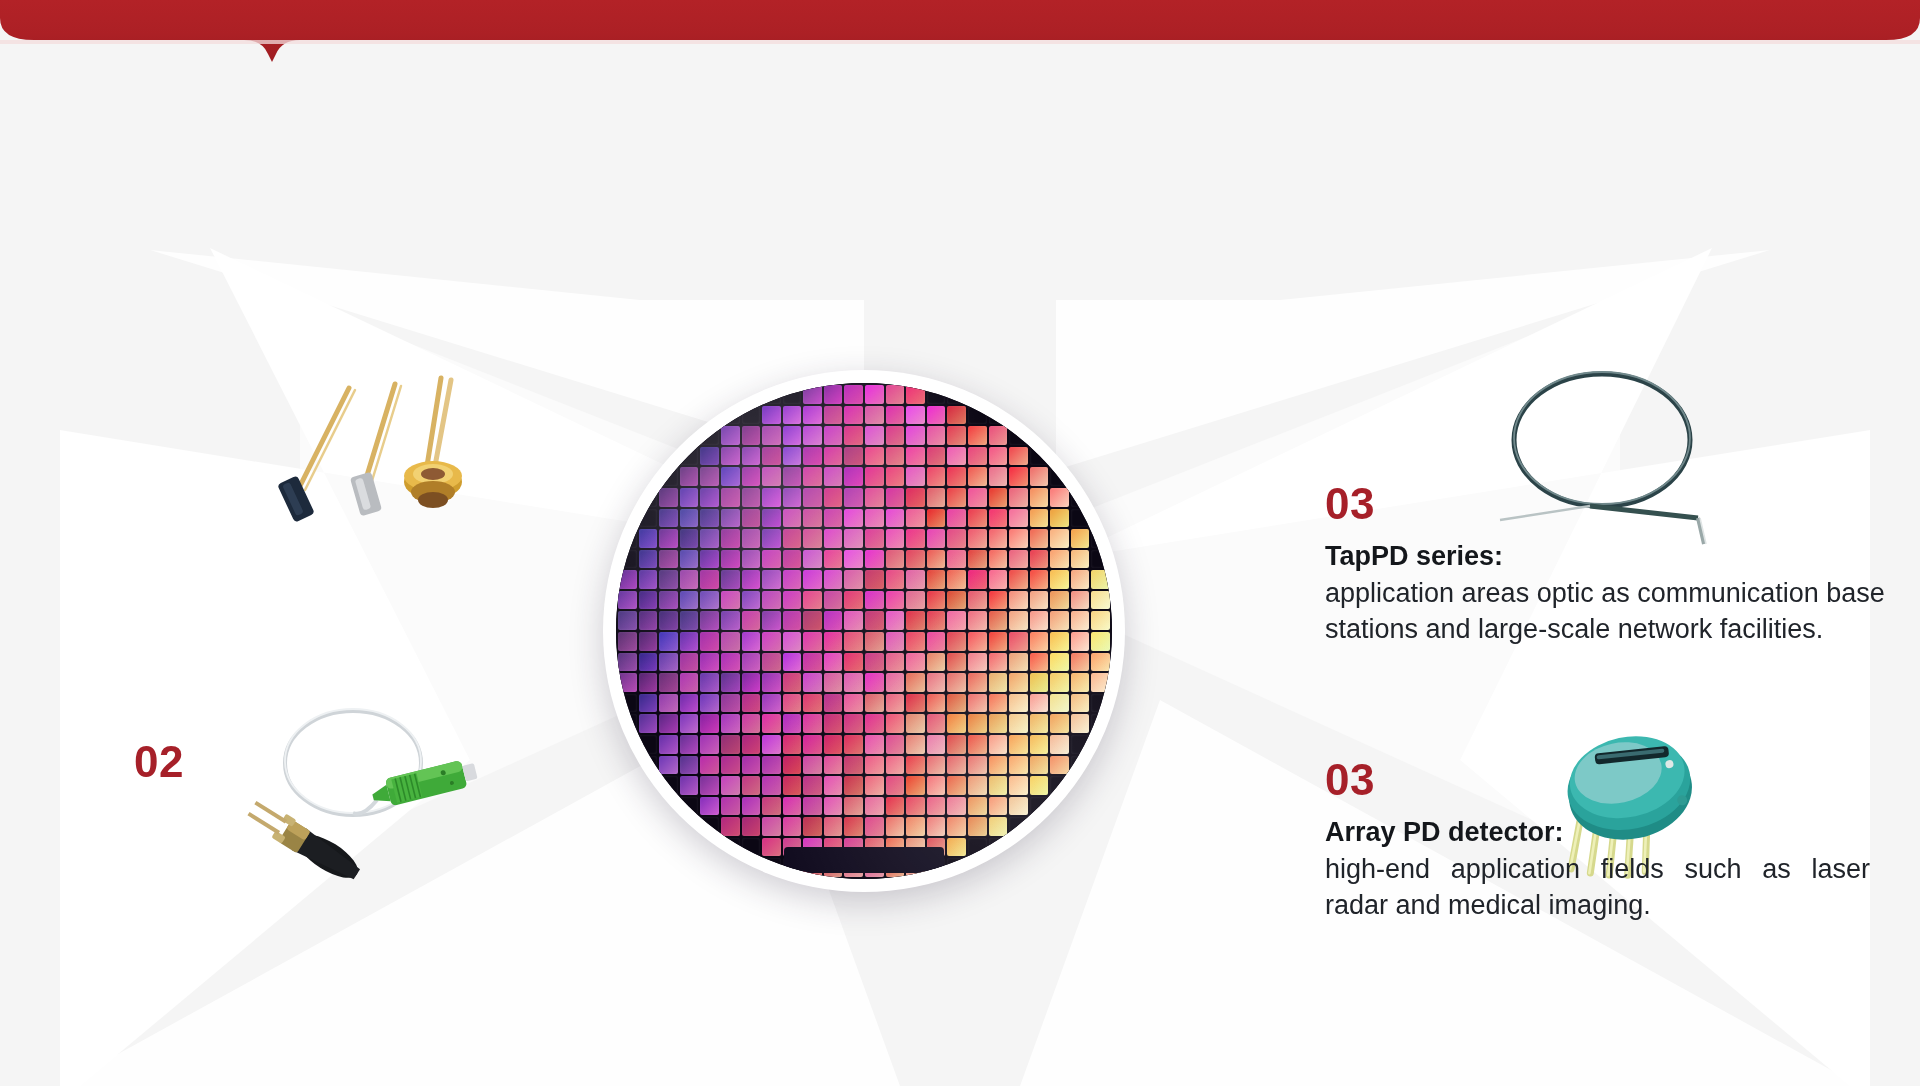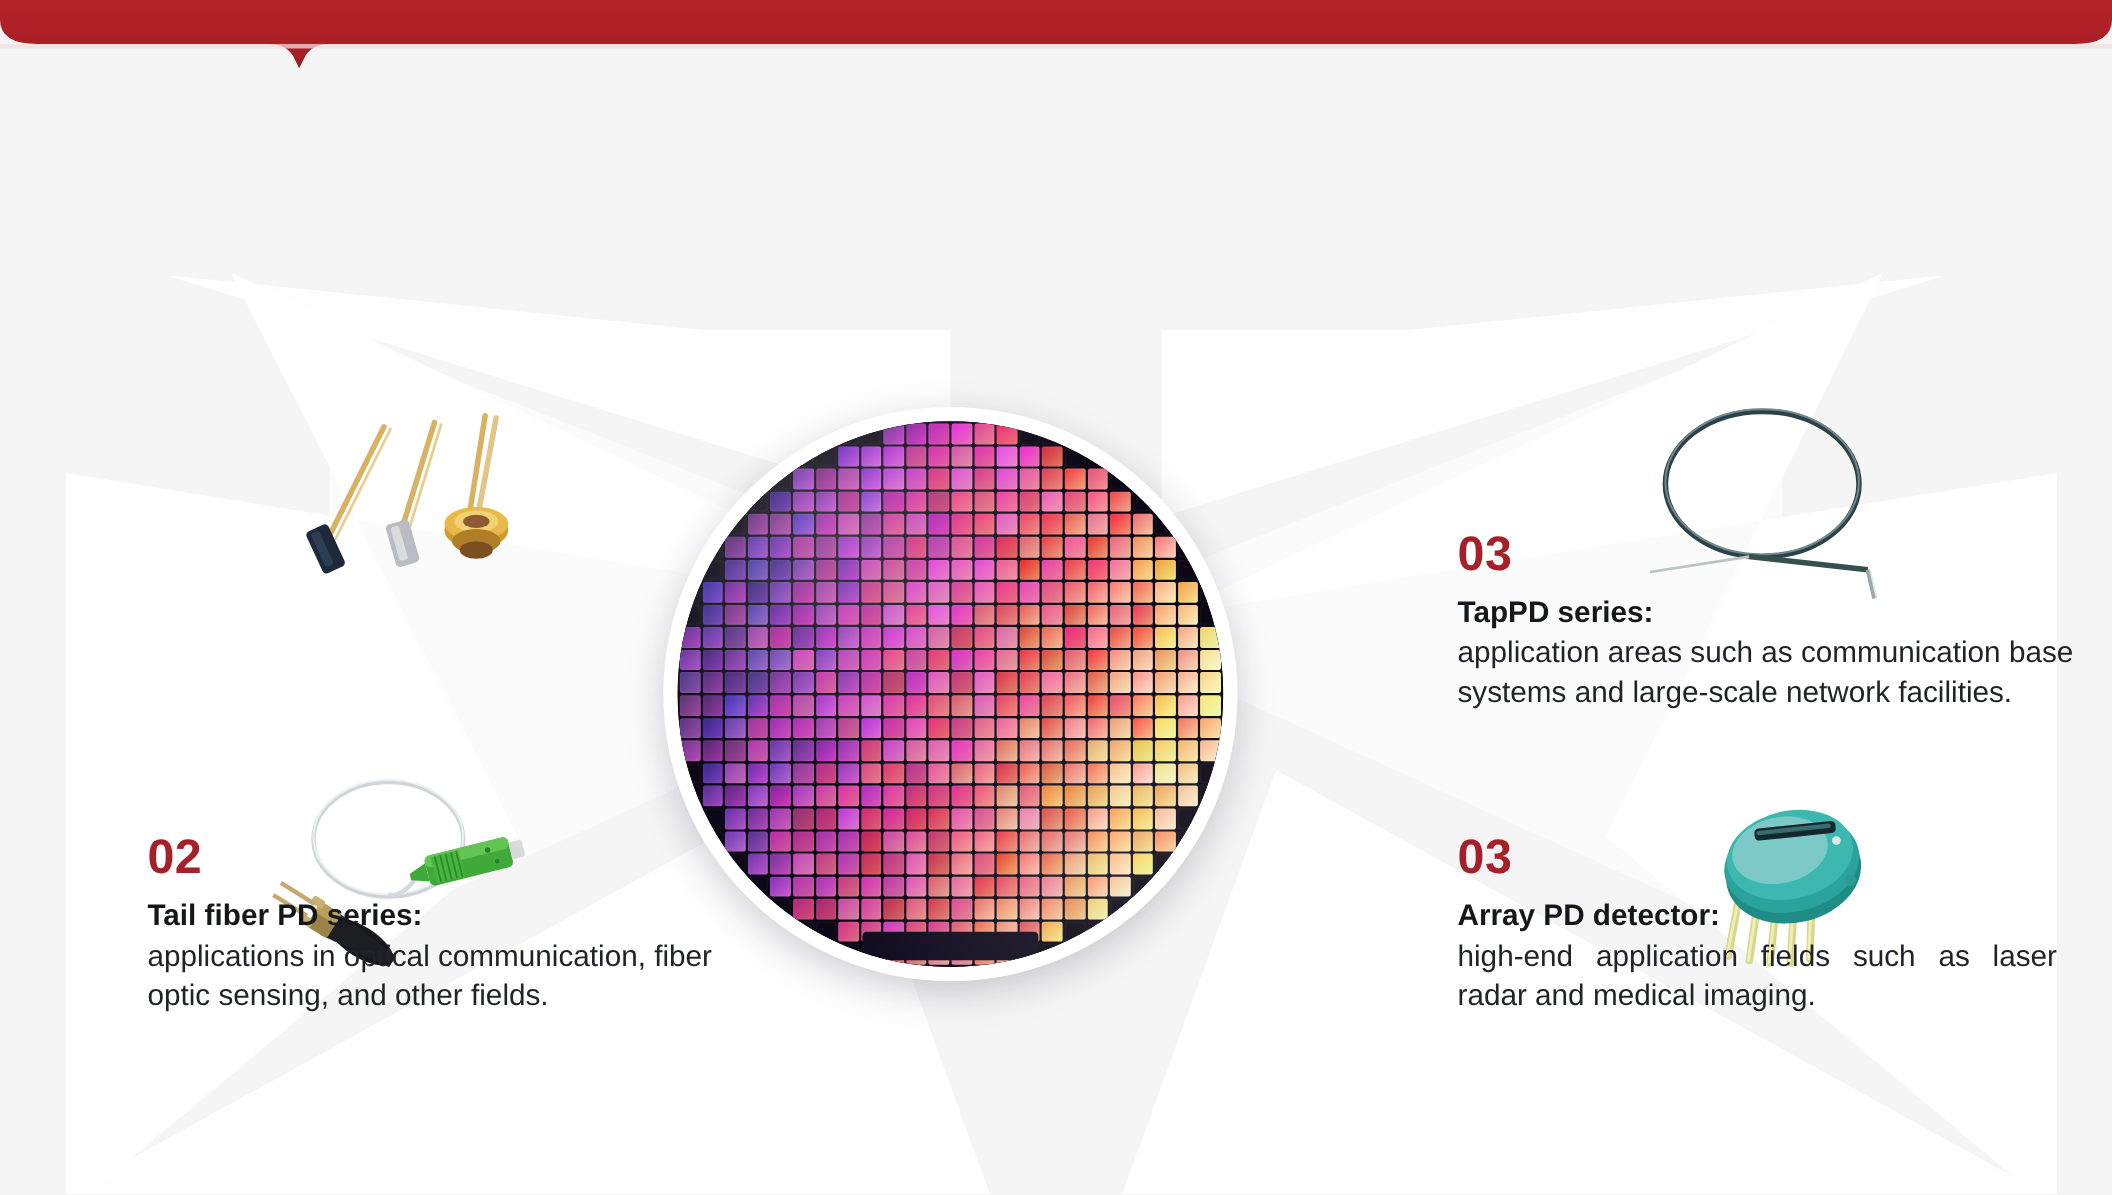--- a/index.html
+++ b/index.html
@@ -125,21 +125,21 @@
   }
   .item-body {
     font-size:27px;
     line-height:1.36;
     color:#20242a;
   }
   .item-body b { font-weight:bold; color:#14171b; }
 
   #item-01 { left:134px; top:482px;  width:468px; }
   #item-01 .item-body { text-align:justify; }
-  #item-02 { left:134px; top:758px;  width:520px; }
+  #item-02 { left:134px; top:740px;  width:520px; }
   #item-03 { left:1325px; top:482px; width:560px; }
   #item-04 { left:1325px; top:758px; width:545px; }
   #item-04 .item-body { text-align:justify; }
 
   
   .photo { position:absolute; z-index:4; pointer-events:none; }
   #photo-01 { left:245px;  top:370px; width:240px; height:175px; }
   #photo-02 { left:235px;  top:695px; width:290px; height:190px; }
   #photo-03 { left:1480px; top:368px; width:250px; height:180px; }
   #photo-04 { left:1535px; top:715px; width:190px; height:175px; }
@@ -852,26 +852,25 @@
       <rect x="68" y="36" width="74" height="11" rx="4" transform="rotate(6 105 42)" fill="#12282c"></rect>
       <rect x="70" y="38" width="68" height="4" rx="2" transform="rotate(6 104 40)" fill="#3a6b70"></rect>
       <circle cx="140" cy="58" r="4" fill="#dfe8e6"></circle>
       <circle cx="145" cy="96" r="5" fill="#2e9b93"></circle>
     </g>
   </svg>
 
 
   <div class="item" id="item-02">
     <div class="item-num">02</div>
-    <div class="item-body"><b>Tail fiber PD series:</b><br><span> applications in optical communication, fiber optic sensing, and other fields.</span></div>
   </div>
 
   <div class="item" id="item-03">
     <div class="item-num">03</div>
-    <div class="item-body"><b>TapPD series:</b><br><span> application areas such as communication base systems and large-scale network facilities.</span></div>
+    <div class="item-body"><b>TapPD series:</b><br><span> application areas optic as communication base stations and large-scale network facilities.</span></div>
   </div>
 
   <div class="item" id="item-04">
     <div class="item-num">03</div>
     <div class="item-body"><b>Array PD detector:</b><br><span> high-end application fields such as laser radar and medical imaging.</span></div>
   </div>
 
 </div>
 
 </body></html>

